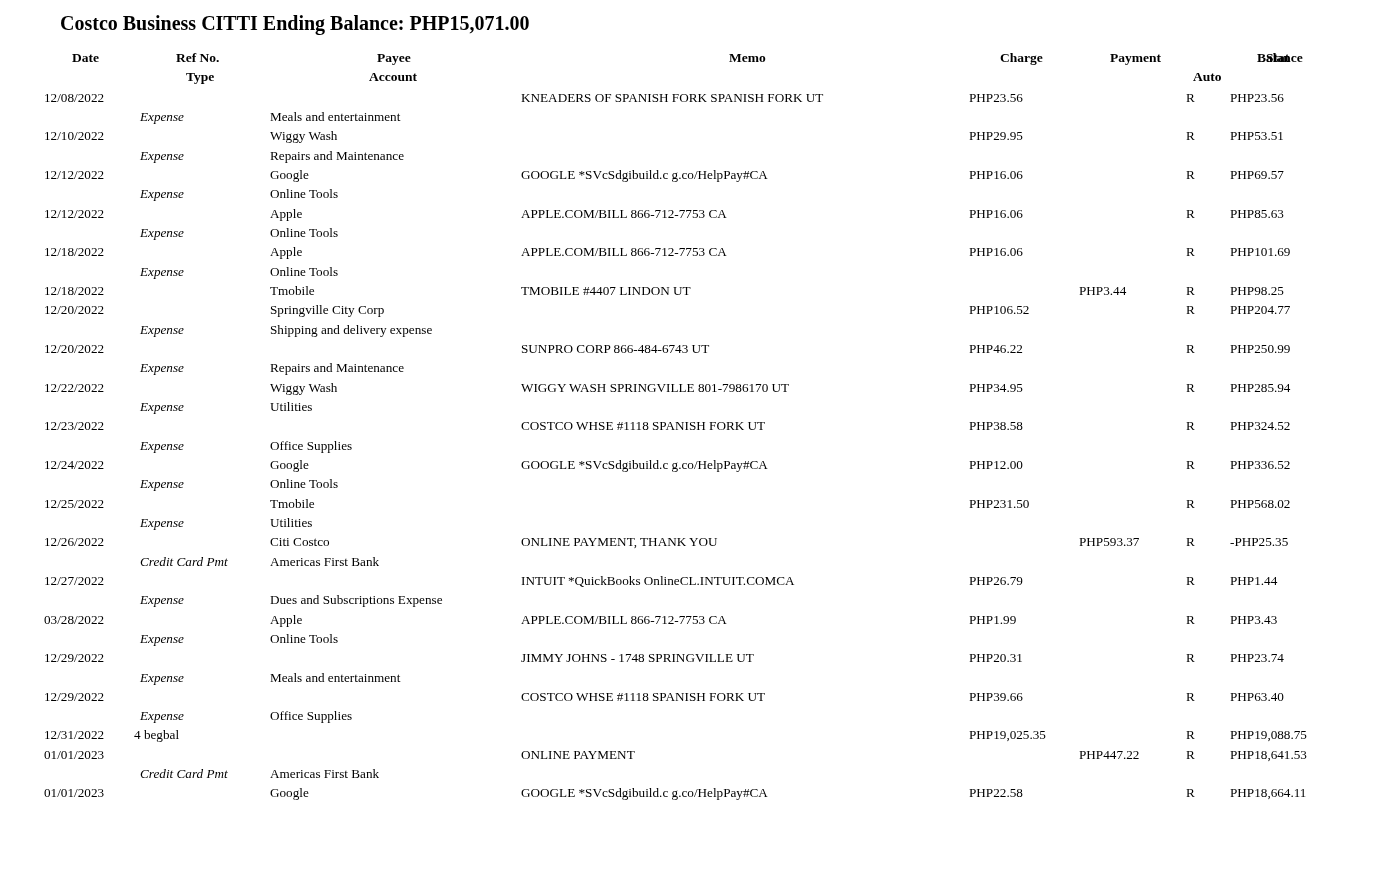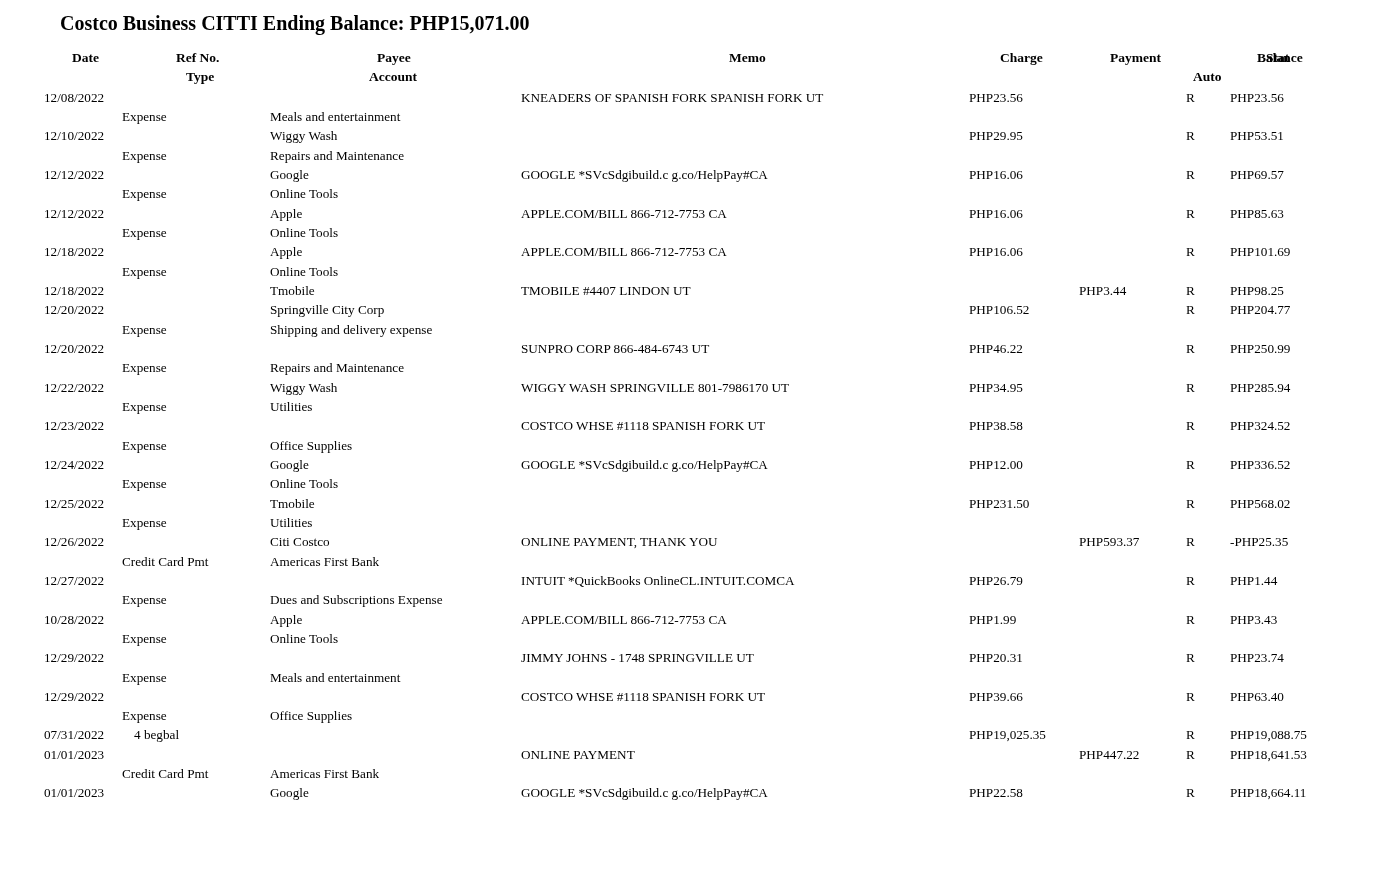--- a/index.html
+++ b/index.html
@@ -56,21 +56,21 @@
     font-size: 13.2px;
   }
   .line span {
     position: absolute;
     top: 50%;
     transform: translateY(-50%);
     white-space: nowrap;
   }
   .c-date      { left: 44px; }
   .c-refno     { left: 134px; }
-  .c-type      { left: 122px; }
+  .c-type      { left: 140px; font-style: italic; }
   .c-payeeacct { left: 270px; }
   .c-memo      { left: 521px; }
   .c-charge    { left: 969px; }
   .c-payment   { left: 1079px; }
   .c-stat      { left: 1186px; }
   .c-balance   { left: 1230px; }
 </style>
 </head>
 <body>
 
@@ -293,21 +293,21 @@
     <span class="c-payment"></span>
     <span class="c-stat">R</span>
     <span class="c-balance">PHP1.44</span>
   </div>
   <div class="line">
     <span class="c-type">Expense</span>
     <span class="c-payeeacct">Dues and Subscriptions Expense</span>
   </div>
 
   <div class="line">
-    <span class="c-date">10/28/2022</span>
+    <span class="c-date">03/28/2022</span>
     <span class="c-refno"></span>
     <span class="c-payeeacct">Apple</span>
     <span class="c-memo">APPLE.COM/BILL 866-712-7753 CA</span>
     <span class="c-charge">PHP1.99</span>
     <span class="c-payment"></span>
     <span class="c-stat">R</span>
     <span class="c-balance">PHP3.43</span>
   </div>
   <div class="line">
     <span class="c-type">Expense</span>
@@ -338,21 +338,21 @@
     <span class="c-payment"></span>
     <span class="c-stat">R</span>
     <span class="c-balance">PHP63.40</span>
   </div>
   <div class="line">
     <span class="c-type">Expense</span>
     <span class="c-payeeacct">Office Supplies</span>
   </div>
 
   <div class="line">
-    <span class="c-date">07/31/2022</span>
+    <span class="c-date">12/31/2022</span>
     <span class="c-refno">4 begbal</span>
     <span class="c-payeeacct"></span>
     <span class="c-memo"></span>
     <span class="c-charge">PHP19,025.35</span>
     <span class="c-payment"></span>
     <span class="c-stat">R</span>
     <span class="c-balance">PHP19,088.75</span>
   </div>
 
   <div class="line">

